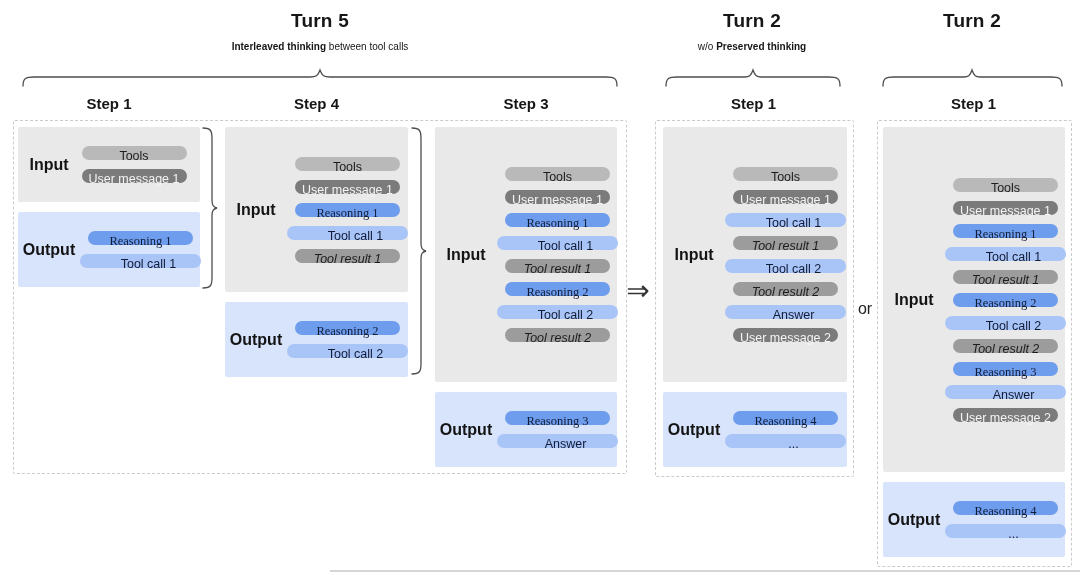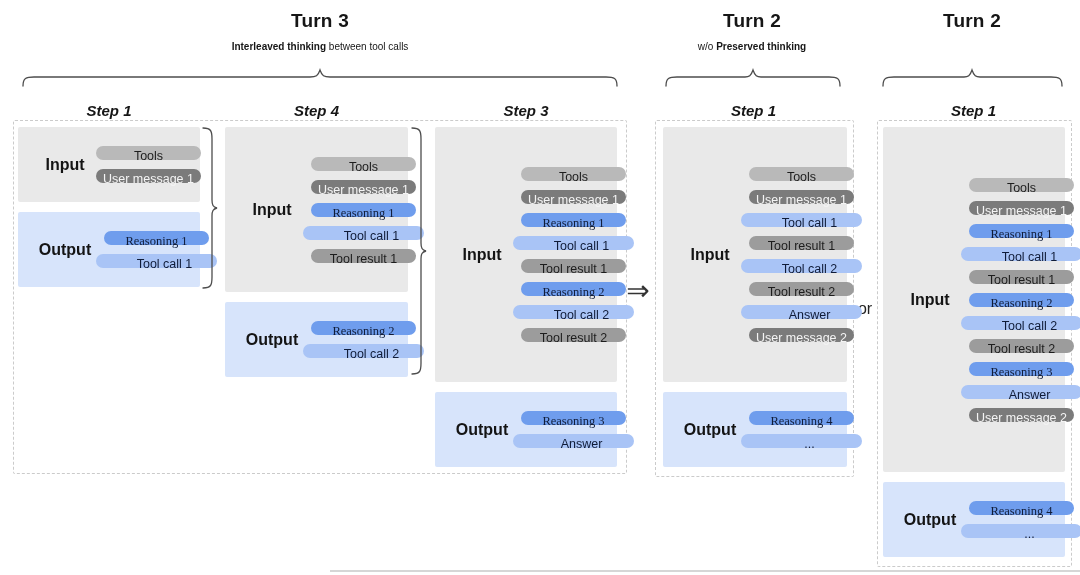--- a/index.html
+++ b/index.html
@@ -5,50 +5,50 @@
 <style>
   html,body{margin:0;padding:0;background:#fff;}
   .canvas{
     position:relative;width:1080px;height:575px;background:#fff;
     font-family:"Liberation Sans",sans-serif;color:#111;overflow:hidden;
   }
   .hdr{position:absolute;text-align:center;}
   .hdr .title{font-size:19px;font-weight:700;letter-spacing:.2px;color:#161616;}
   .hdr .subtitle{font-size:10px;margin-top:9px;color:#161616;}
   .hdr .subtitle b{font-weight:700;}
-  .step-label{position:absolute;top:102px;text-align:center;font-size:15px;font-weight:700;color:#161616;font-style:italic;}
+  .step-label{position:absolute;top:95px;text-align:center;font-size:15px;font-weight:700;color:#161616;}
   .group-box{position:absolute;border:1px dashed #cbcbcb;border-radius:2px;background:#fff;}
   .col{position:absolute;top:127px;}
   .io-box{display:flex;align-items:center;border-radius:2px;}
   .io-box.input{background:var(--input_box,#e9e9e9);}
   .io-box.output{background:var(--output_box,#d7e4fb);margin-top:10px;height:75px;}
-  .io-label{flex:0 0 62px;width:62px;text-align:center;font-weight:700;font-size:16px;color:#141414;padding-left:16px;}
+  .io-label{flex:0 0 62px;width:62px;text-align:center;font-weight:700;font-size:16px;color:#141414;}
   .pills{flex:1;display:flex;flex-direction:column;justify-content:center;align-items:center;gap:9px;padding-right:12px;}
   .pill{
     width:105px;height:14px;line-height:21px;border-radius:10px;
     font-size:12.5px;text-align:center;color:#1d1d1d;white-space:nowrap;
   }
   .pill.tools{background:var(--tools,#b9b9b9);}
   .pill.user{background:var(--user,#7b7b7b);color:#f4f4f4;}
-  .pill.result{background:var(--result,#9c9c9c);}
+  .pill.result{background:var(--result,#9c9c9c);font-style:italic;}
   .pill.reasoning{background:var(--reasoning,#6f9ded);color:#101c38;font-family:Liberation Serif, serif;}
   .pill.toolcall,.pill.answer,.pill.ellipsis{background:var(--toolcall,#a9c4f6);color:#101c38;padding-left:16px;}
   .brace{position:absolute;}
   .brace path{fill:none;stroke:#4d4d4d;stroke-width:1.3;stroke-linecap:round;}
   .arrow{position:absolute;left:619px;top:274px;width:38px;text-align:center;font-size:28px;color:#333;}
   .or{position:absolute;left:851px;top:300px;width:28px;text-align:center;font-size:16px;color:#222;}
   .bottom-line{position:absolute;left:330px;top:570px;width:750px;height:2px;background:#d6d6d6;}
 </style>
 </head>
 <body>
 
 <div class="canvas">
 
   <div class="hdr" style="left:20px;top:10px;width:600px;">
-    <div class="title">Turn 3</div>
+    <div class="title">Turn 5</div>
     <div class="subtitle"><span></span><b>Interleaved thinking</b><span> between tool calls</span></div>
   </div>
   <div class="hdr" style="left:652px;top:10px;width:200px;">
     <div class="title">Turn 2</div>
     <div class="subtitle"><span>w/o </span><b>Preserved thinking</b><span></span></div>
   </div>
   <div class="hdr" style="left:872px;top:10px;width:200px;">
     <div class="title">Turn 2</div>
   </div>
 

